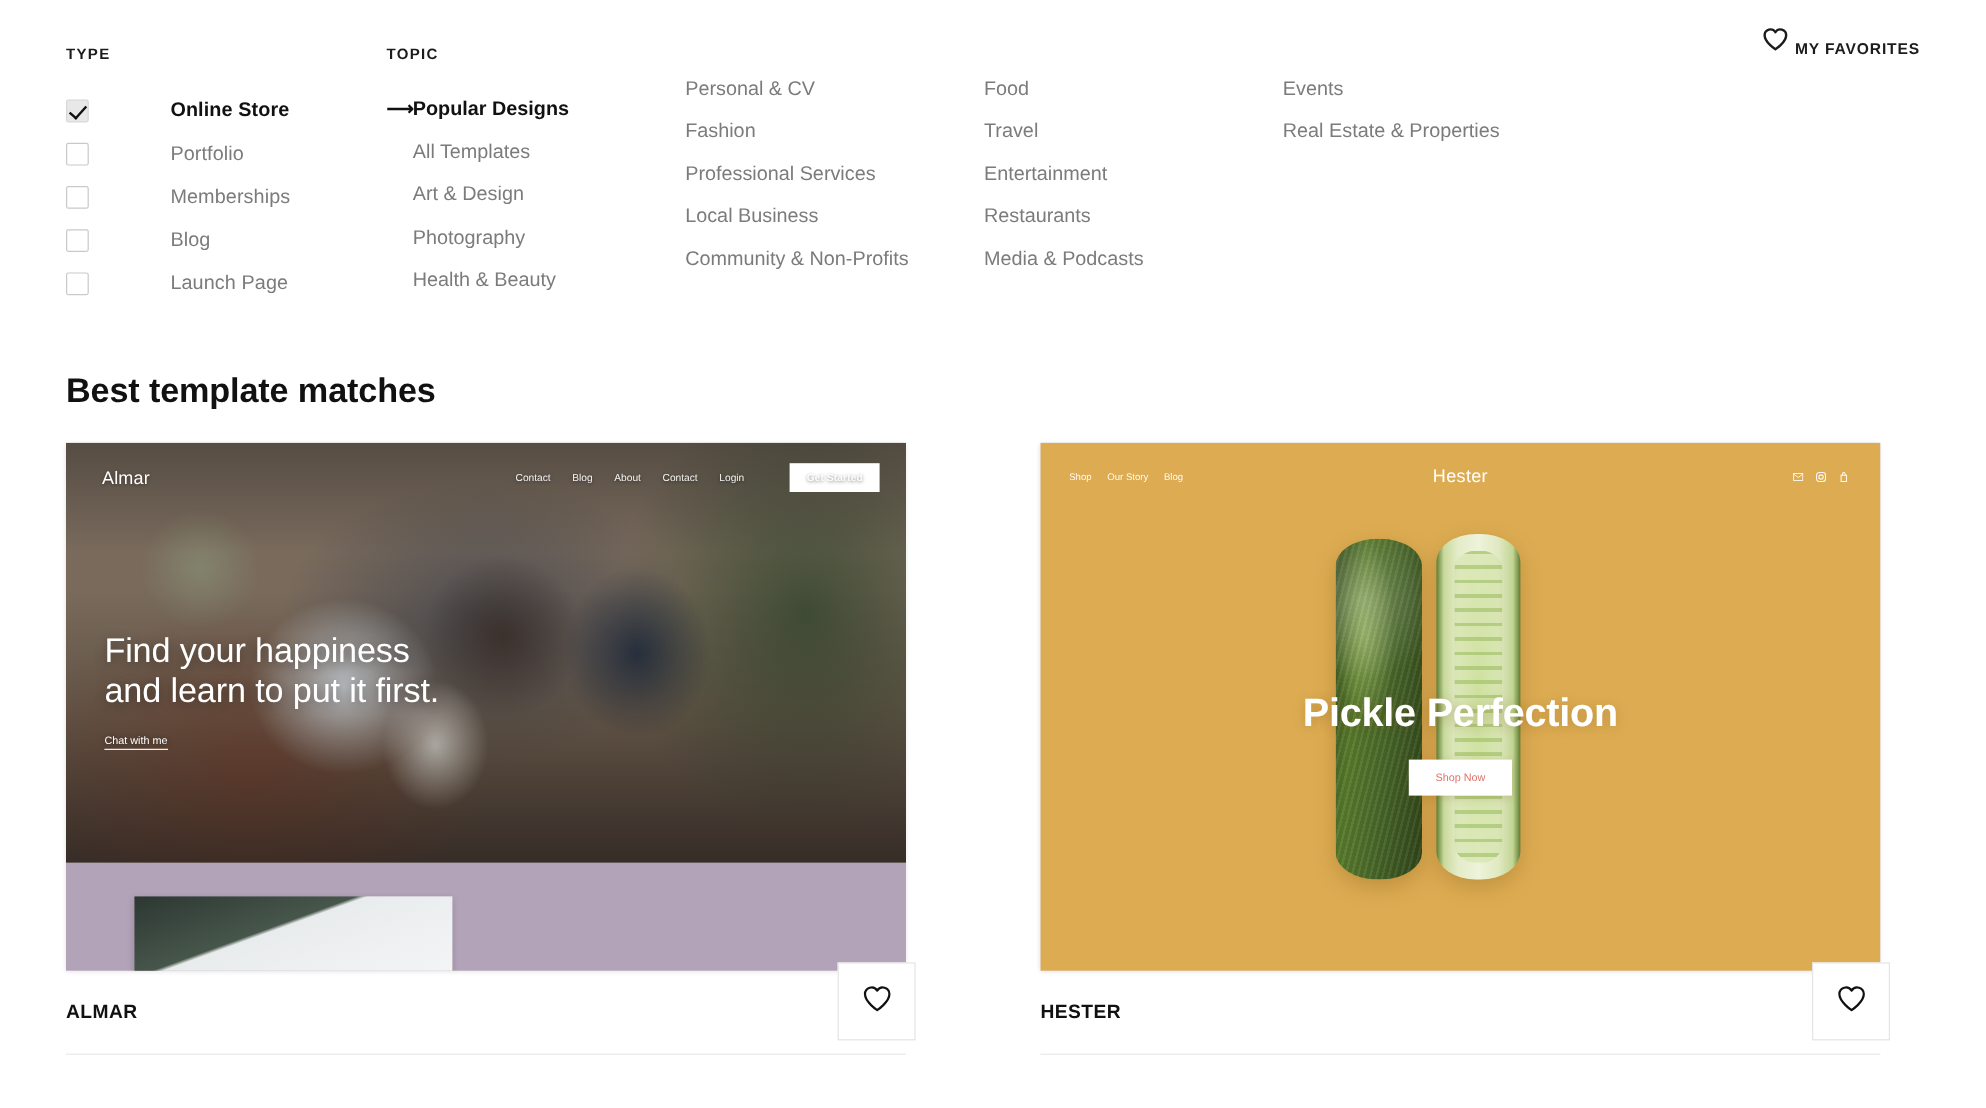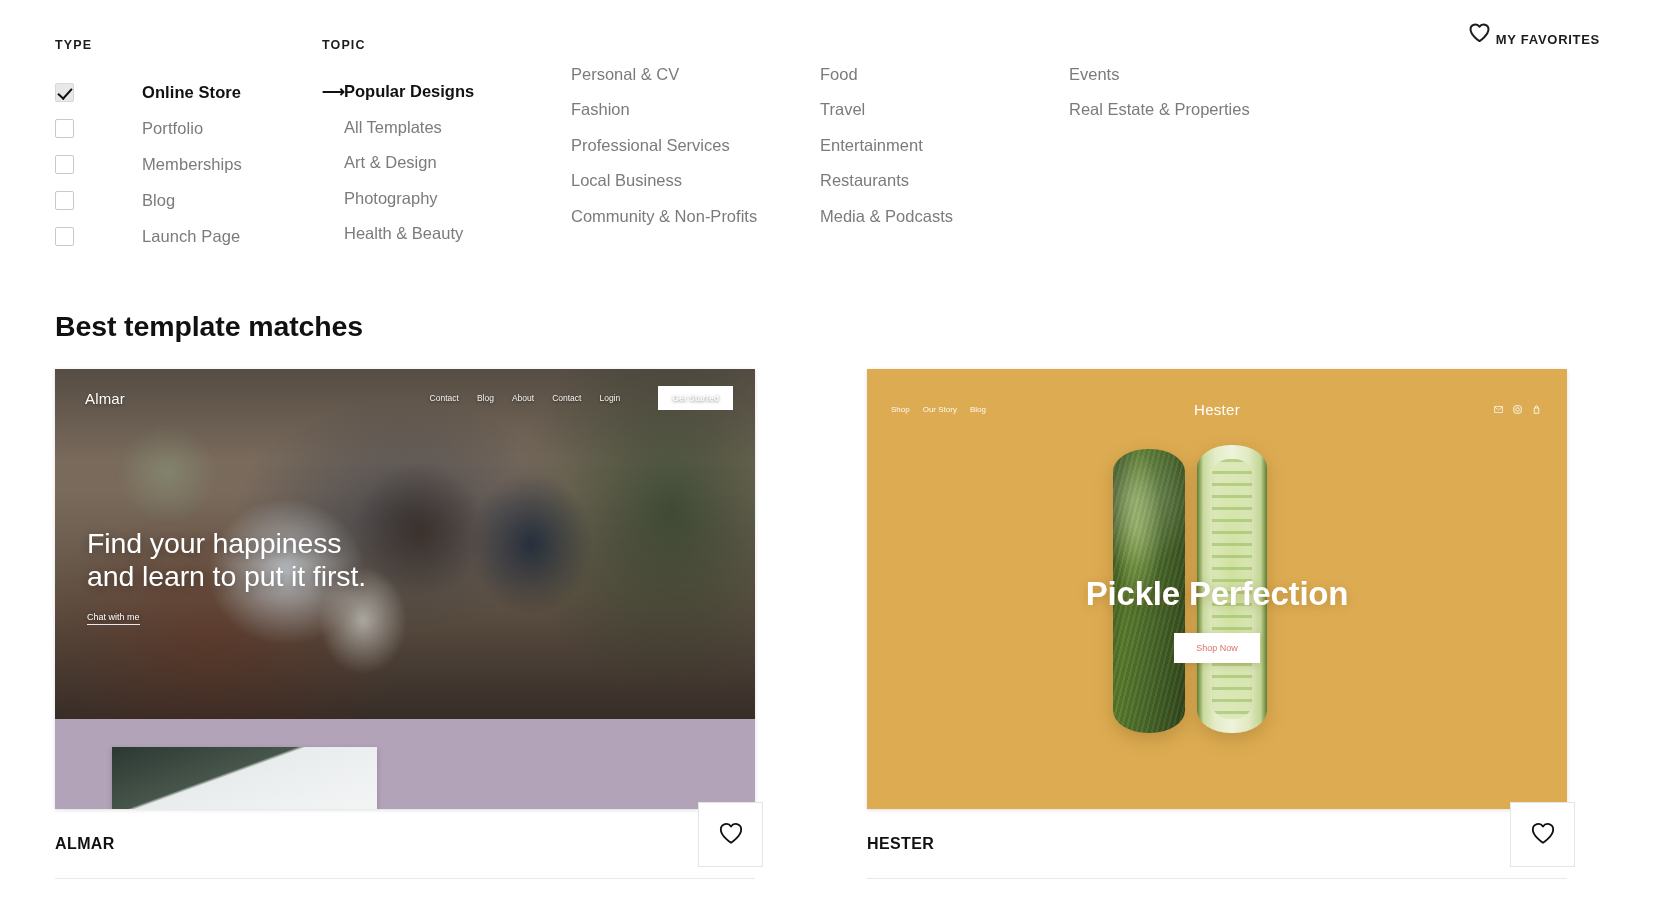--- a/index.html
+++ b/index.html
@@ -224,21 +224,21 @@
     background: linear-gradient(160deg,#2c3732 0%,#47564b 40%,#e9eced 42%,#f4f6f6 100%);
     box-shadow: 0 2px 6px rgba(0,0,0,.18);
   }
 
   
   .hester-hero {
     position: absolute; inset: 0;
     background: #ddac52;
   }
   .hester-nav {
-    position:absolute; top:12px; left:0; right:0; height:56px;
+    position:absolute; top:0; left:0; right:0; height:56px;
     display:flex; align-items:center; padding: 0 26px 0 24px;
     z-index: 4;
   }
   .hester-links { display:flex; gap:13px; }
   .hester-links span {
     font-size: 8px; color: rgba(255,255,255,.92);
   }
   .hester-logo {
     position:absolute; left:0; right:0; text-align:center;
     font-size: 15px; color:#fff; letter-spacing: .02em;

